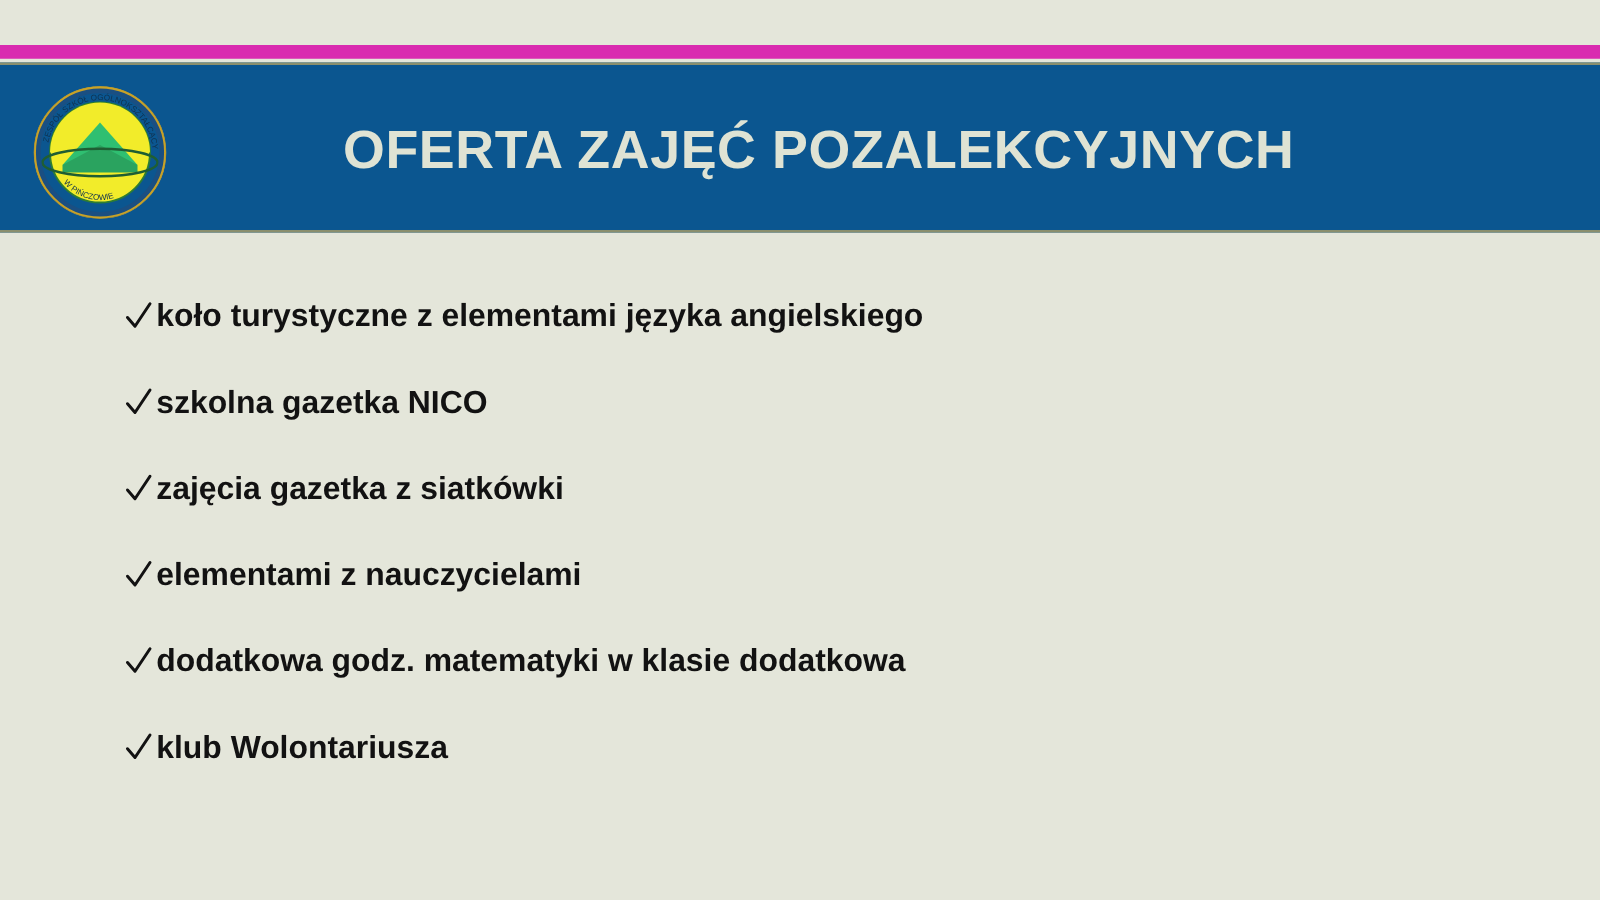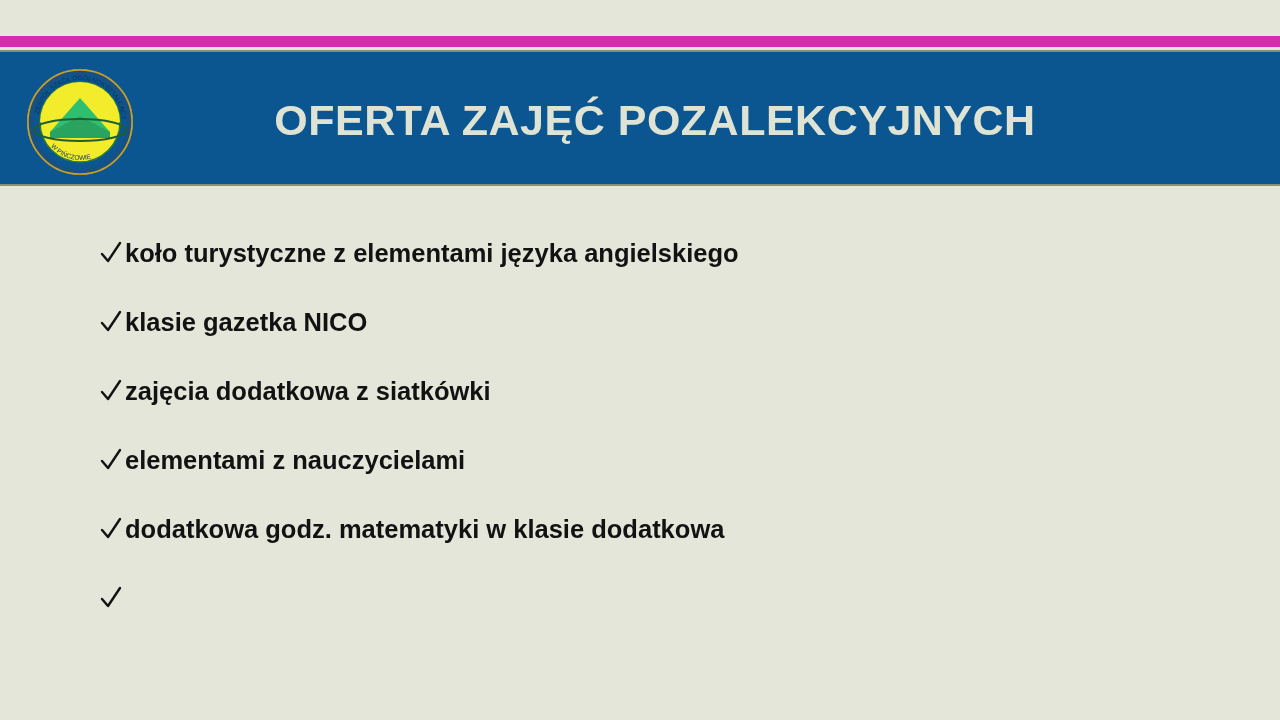--- a/index.html
+++ b/index.html
@@ -149,30 +149,30 @@
       </span>
       <span class="bullet-text">koło turystyczne z elementami języka angielskiego</span>
     </div>
 
     <div class="bullet-item">
       <span class="check-icon">
         <svg viewBox="0 0 22 26" width="22" height="26" aria-hidden="true">
           <path d="M2 14 L8 21 L20 3" fill="none" stroke="#121212" stroke-width="2.4" stroke-linecap="round" stroke-linejoin="round"></path>
         </svg>
       </span>
-      <span class="bullet-text">klasie gazetka NICO</span>
-    </div>
-
-    <div class="bullet-item">
-      <span class="check-icon">
-        <svg viewBox="0 0 22 26" width="22" height="26" aria-hidden="true">
-          <path d="M2 14 L8 21 L20 3" fill="none" stroke="#121212" stroke-width="2.4" stroke-linecap="round" stroke-linejoin="round"></path>
-        </svg>
-      </span>
-      <span class="bullet-text">zajęcia  dodatkowa z siatkówki</span>
+      <span class="bullet-text">szkolna gazetka NICO</span>
+    </div>
+
+    <div class="bullet-item">
+      <span class="check-icon">
+        <svg viewBox="0 0 22 26" width="22" height="26" aria-hidden="true">
+          <path d="M2 14 L8 21 L20 3" fill="none" stroke="#121212" stroke-width="2.4" stroke-linecap="round" stroke-linejoin="round"></path>
+        </svg>
+      </span>
+      <span class="bullet-text">zajęcia  gazetka z siatkówki</span>
     </div>
 
     <div class="bullet-item">
       <span class="check-icon">
         <svg viewBox="0 0 22 26" width="22" height="26" aria-hidden="true">
           <path d="M2 14 L8 21 L20 3" fill="none" stroke="#121212" stroke-width="2.4" stroke-linecap="round" stroke-linejoin="round"></path>
         </svg>
       </span>
       <span class="bullet-text">elementami z nauczycielami</span>
     </div>
@@ -185,16 +185,17 @@
       </span>
       <span class="bullet-text">dodatkowa godz. matematyki w klasie dodatkowa</span>
     </div>
 
     <div class="bullet-item">
       <span class="check-icon">
         <svg viewBox="0 0 22 26" width="22" height="26" aria-hidden="true">
           <path d="M2 14 L8 21 L20 3" fill="none" stroke="#121212" stroke-width="2.4" stroke-linecap="round" stroke-linejoin="round"></path>
         </svg>
       </span>
+      <span class="bullet-text">klub Wolontariusza</span>
     </div>
 
   </div>
 </div>
 
 </body></html>

